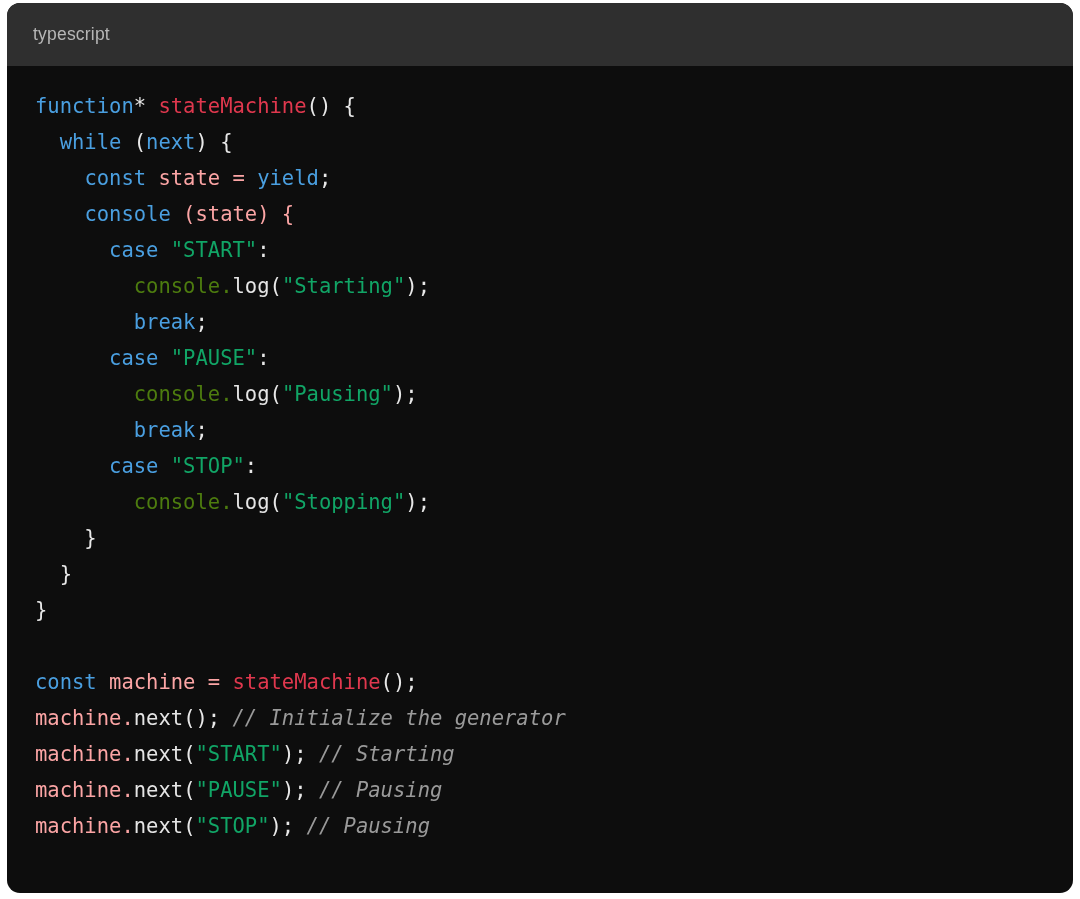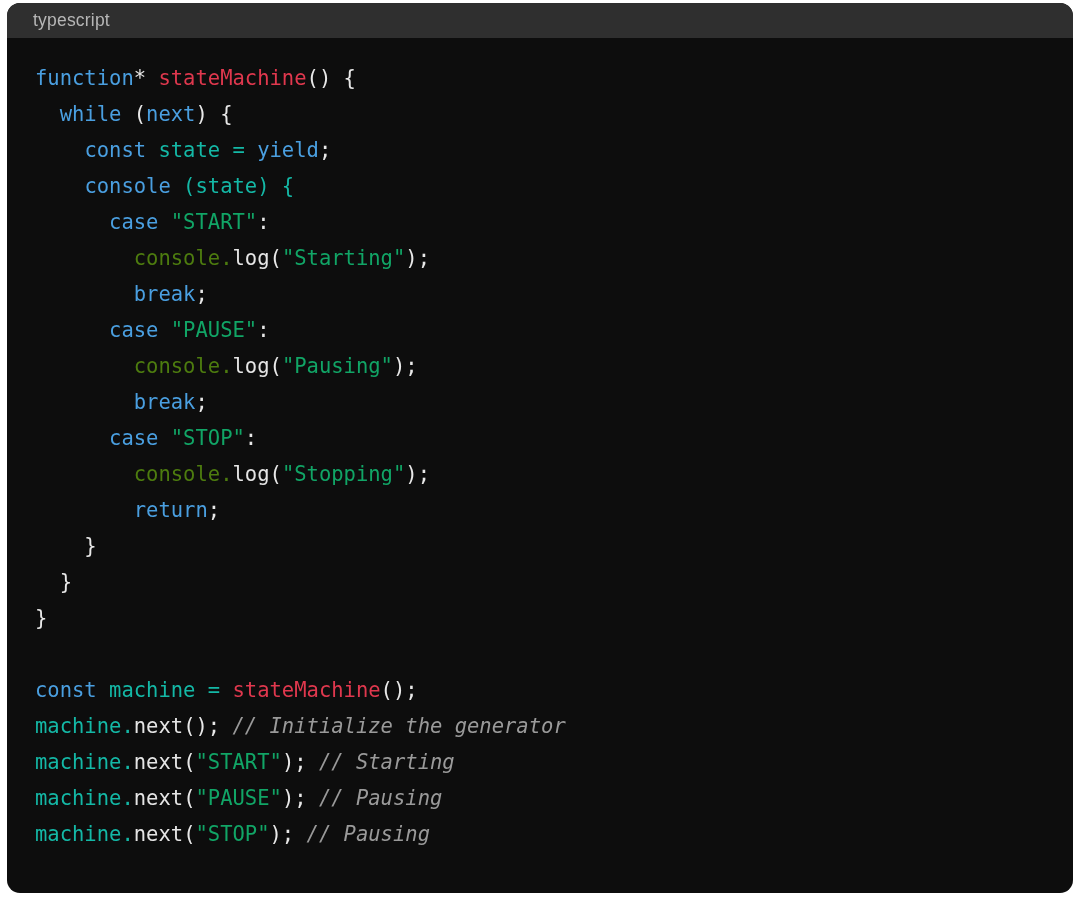--- a/index.html
+++ b/index.html
@@ -20,21 +20,21 @@
     top: 3px;
     width: 1066px;
     height: 890px;
     background: #0d0d0d;
     border-radius: 13px;
     overflow: hidden;
     box-sizing: border-box;
   }
 
   .code-header {
-    height: 35px;
+    height: 63px;
     background: #2f2f2f;
     display: flex;
     align-items: center;
     padding-left: 26px;
     box-sizing: border-box;
   }
 
   .code-lang {
     color: #b6b6b6;
     font-family: "Liberation Sans", sans-serif;
@@ -58,21 +58,21 @@
     padding-left: 28px;
     color: #e6e6e6;
     letter-spacing: 0px;
   }
 
   .tok-kw      { color: #4a9fe0; }
   .tok-fn      { color: #e0384e; }
   .tok-method  { color: #e5e5e5; }
   .tok-obj     { color: #4d7c0f; }
   .tok-str     { color: #11a566; }
-  .tok-plain   { color: #14b8a6; }
+  .tok-plain   { color: #fca5a5; }
   .tok-punct   { color: #e8e8e8; }
   .tok-comment { color: #9a9a9a; font-style: italic; }
 </style>
 </head>
 <body>
 
 <div class="code-panel">
 
   <div class="code-header">
     <span class="code-lang">typescript</span>
@@ -84,21 +84,20 @@
       <div class="code-line"><span class="tok-punct">    </span><span class="tok-kw">const</span><span class="tok-plain"> state = </span><span class="tok-kw">yield</span><span class="tok-punct">;</span></div>
       <div class="code-line"><span class="tok-punct">    </span><span class="tok-kw">console</span><span class="tok-plain"> (state) {</span></div>
       <div class="code-line"><span class="tok-punct">      </span><span class="tok-kw">case</span><span class="tok-punct"> </span><span class="tok-str">"START"</span><span class="tok-punct">:</span></div>
       <div class="code-line"><span class="tok-punct">        </span><span class="tok-obj">console</span><span class="tok-obj">.</span><span class="tok-method">log</span><span class="tok-punct">(</span><span class="tok-str">"Starting"</span><span class="tok-punct">);</span></div>
       <div class="code-line"><span class="tok-punct">        </span><span class="tok-kw">break</span><span class="tok-punct">;</span></div>
       <div class="code-line"><span class="tok-punct">      </span><span class="tok-kw">case</span><span class="tok-punct"> </span><span class="tok-str">"PAUSE"</span><span class="tok-punct">:</span></div>
       <div class="code-line"><span class="tok-punct">        </span><span class="tok-obj">console</span><span class="tok-obj">.</span><span class="tok-method">log</span><span class="tok-punct">(</span><span class="tok-str">"Pausing"</span><span class="tok-punct">);</span></div>
       <div class="code-line"><span class="tok-punct">        </span><span class="tok-kw">break</span><span class="tok-punct">;</span></div>
       <div class="code-line"><span class="tok-punct">      </span><span class="tok-kw">case</span><span class="tok-punct"> </span><span class="tok-str">"STOP"</span><span class="tok-punct">:</span></div>
       <div class="code-line"><span class="tok-punct">        </span><span class="tok-obj">console</span><span class="tok-obj">.</span><span class="tok-method">log</span><span class="tok-punct">(</span><span class="tok-str">"Stopping"</span><span class="tok-punct">);</span></div>
-      <div class="code-line"><span class="tok-punct">        </span><span class="tok-kw">return</span><span class="tok-punct">;</span></div>
       <div class="code-line"><span class="tok-punct">    }</span></div>
       <div class="code-line"><span class="tok-punct">  }</span></div>
       <div class="code-line"><span class="tok-punct">}</span></div>
       <div class="code-line">&nbsp;</div>
       <div class="code-line"><span class="tok-kw">const</span><span class="tok-plain"> machine = </span><span class="tok-fn">stateMachine</span><span class="tok-punct">();</span></div>
       <div class="code-line"><span class="tok-plain">machine</span><span class="tok-plain">.</span><span class="tok-method">next</span><span class="tok-punct">(); </span><span class="tok-comment">// Initialize the generator</span></div>
       <div class="code-line"><span class="tok-plain">machine</span><span class="tok-plain">.</span><span class="tok-method">next</span><span class="tok-punct">(</span><span class="tok-str">"START"</span><span class="tok-punct">); </span><span class="tok-comment">// Starting</span></div>
       <div class="code-line"><span class="tok-plain">machine</span><span class="tok-plain">.</span><span class="tok-method">next</span><span class="tok-punct">(</span><span class="tok-str">"PAUSE"</span><span class="tok-punct">); </span><span class="tok-comment">// Pausing</span></div>
       <div class="code-line"><span class="tok-plain">machine</span><span class="tok-plain">.</span><span class="tok-method">next</span><span class="tok-punct">(</span><span class="tok-str">"STOP"</span><span class="tok-punct">); </span><span class="tok-comment">// Pausing</span></div>
     </div>

